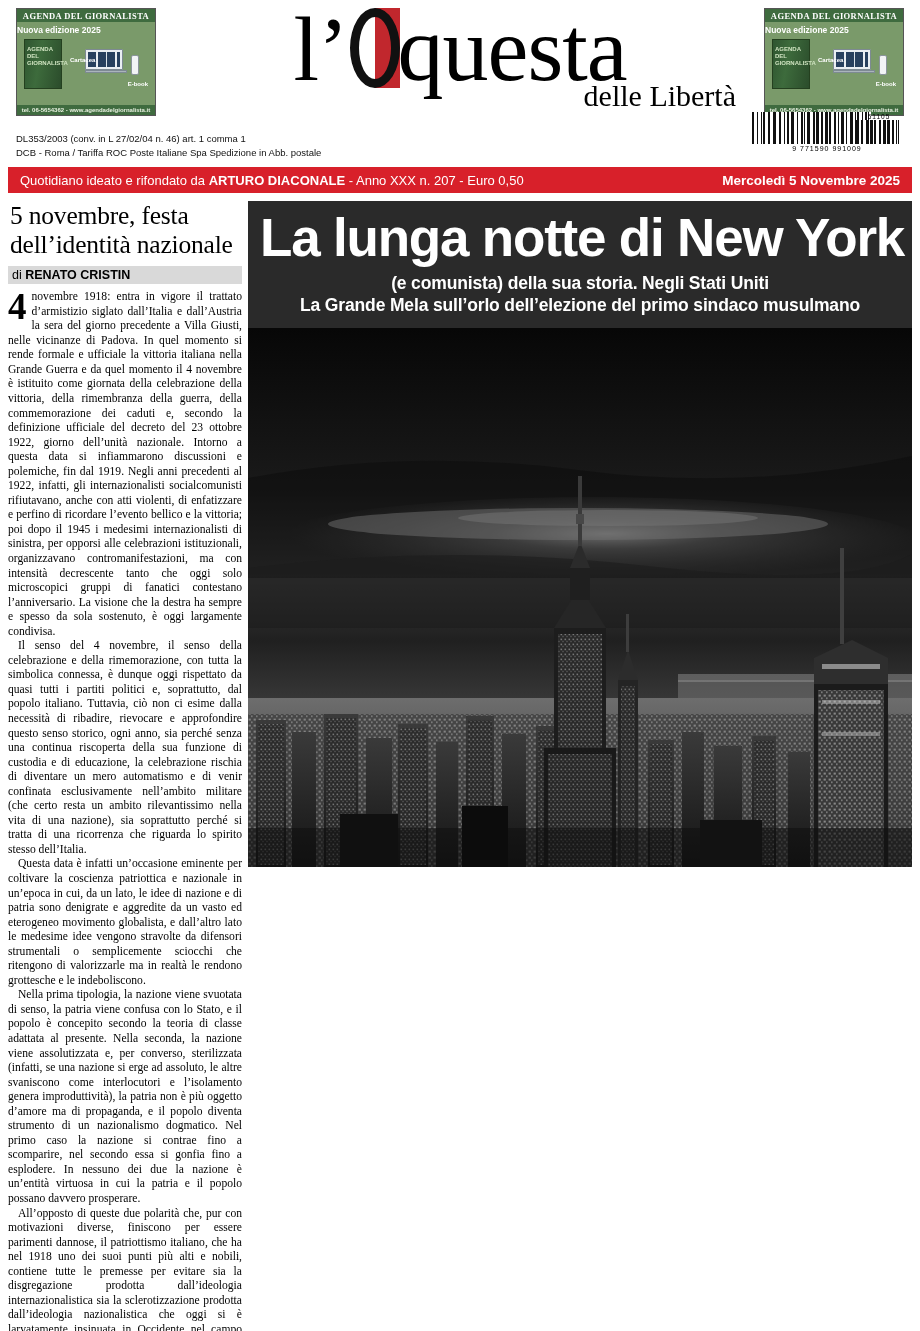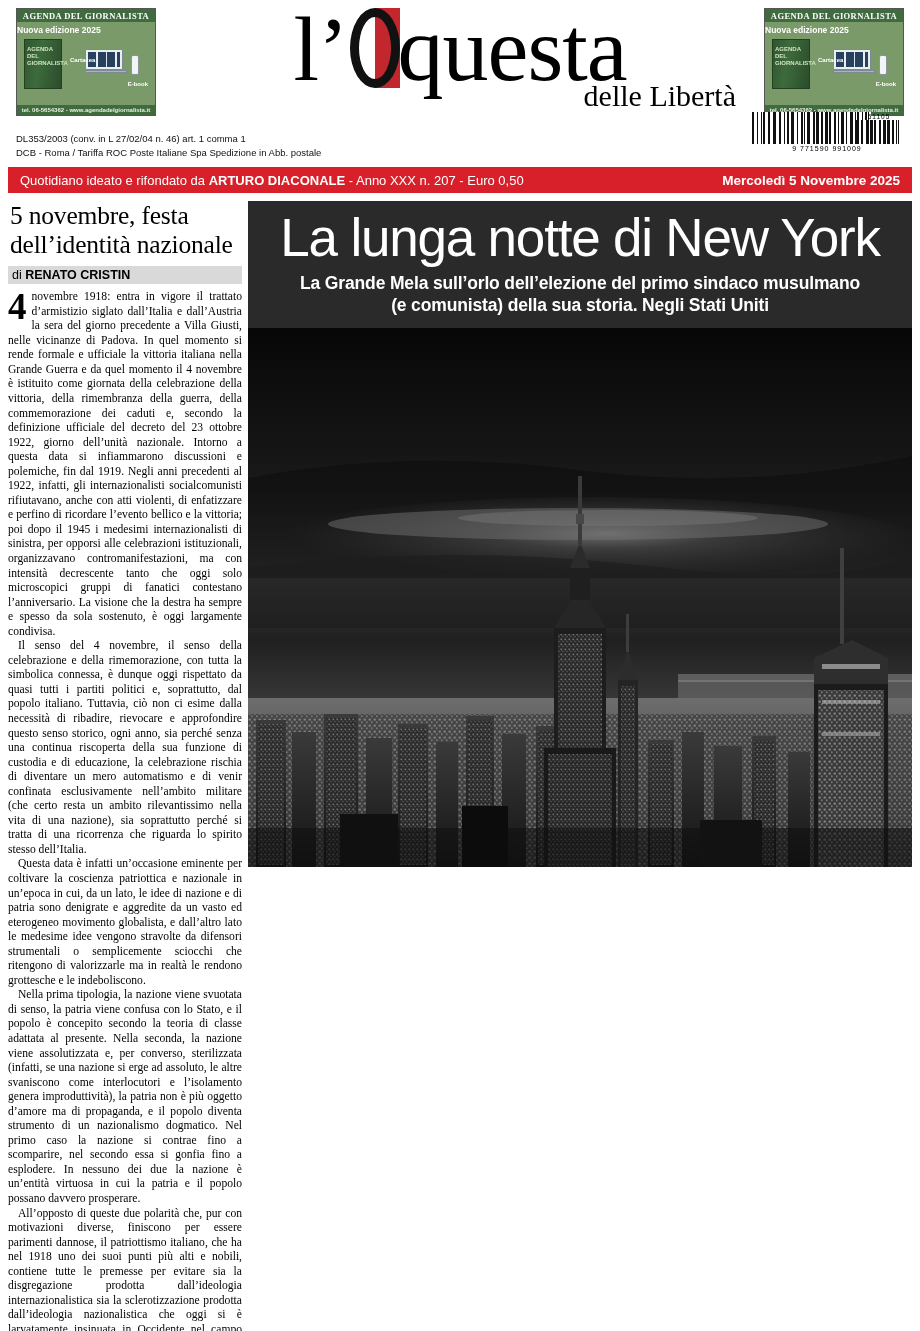--- a/index.html
+++ b/index.html
@@ -143,21 +143,21 @@
   }
   .bodytext p { margin:0; text-indent:10px; }
   .bodytext p.first { text-indent:0; }
   .dropcap::first-letter {
     float:left; font-size:37px; line-height:.82; font-weight:bold;
     padding:2px 5px 0 0; font-family:"Liberation Serif", serif;
   }
 
   .blackbox { background:#2a2a2a; padding:10px 12px 12px; }
   .bb-head {
-    font-family:"Liberation Sans",sans-serif; font-weight:normal;
+    font-family:"Liberation Sans",sans-serif; font-weight:bold;
     color:#fff; font-size:53px; line-height:1.0; text-align:center;
     letter-spacing:-1.2px; white-space:nowrap;
   }
   .bb-sub {
     font-family:"Liberation Sans",sans-serif; font-weight:bold;
     color:#fff; font-size:17.5px; line-height:1.24; text-align:center;
     margin-top:9px; letter-spacing:-.15px;
   }
   .photo {
     width:664px; height:539px; position:relative; overflow:hidden;
@@ -344,22 +344,22 @@
             <p>Questa data è infatti un’occasione eminente per coltivare la coscienza patriottica e nazionale in un’epoca in cui, da un lato, le idee di nazione e di patria sono denigrate e aggredite da un vasto ed eterogeneo movimento globalista, e dall’altro lato le medesime idee vengono stravolte da difensori strumentali o semplicemente sciocchi che ritengono di valorizzarle ma in realtà le rendono grottesche e le indeboliscono.</p>
             <p>Nella prima tipologia, la nazione viene svuotata di senso, la patria viene confusa con lo Stato, e il popolo è concepito secondo la teoria di classe adattata al presente. Nella seconda, la nazione viene assolutizzata e, per converso, sterilizzata (infatti, se una nazione si erge ad assoluto, le altre svaniscono come interlocutori e l’isolamento genera improduttività), la patria non è più oggetto d’amore ma di propaganda, e il popolo diventa strumento di un nazionalismo dogmatico. Nel primo caso la nazione si contrae fino a scomparire, nel secondo essa si gonfia fino a esplodere. In nessuno dei due la nazione è un’entità virtuosa in cui la patria e il popolo possano davvero prosperare.</p>
             <p>All’opposto di queste due polarità che, pur con motivazioni diverse, finiscono per essere parimenti dannose, il patriottismo italiano, che ha nel 1918 uno dei suoi punti più alti e nobili, contiene tutte le premesse per evitare sia la disgregazione prodotta dall’ideologia internazionalistica sia la sclerotizzazione prodotta dall’ideologia nazionalistica che oggi si è larvatamente insinuata in Occidente nel campo del conservatorismo e del liberalismo tradiziona-</p>
           </div>
       </div>
 
       <div class="feature">
         <div class="blackbox">
           <div class="bb-head">La lunga notte di New York</div>
           <div class="bb-sub">
+            <div>(e comunista) della sua storia. Negli Stati Uniti</div>
             <div>La Grande Mela sull’orlo dell’elezione del primo sindaco musulmano</div>
-            <div>(e comunista) della sua storia. Negli Stati Uniti</div>
           </div>
         </div>
         <div class="photo">
           <svg width="664" height="539" viewBox="0 0 664 539" preserveAspectRatio="none">
             <defs>
               <linearGradient id="sky" x1="0" y1="0" x2="0" y2="1">
                 <stop offset="0%" stop-color="#070707"></stop>
                 <stop offset="30%" stop-color="#1a1a1a"></stop>
                 <stop offset="46%" stop-color="#3a3a3a"></stop>
                 <stop offset="58%" stop-color="#202020"></stop>

